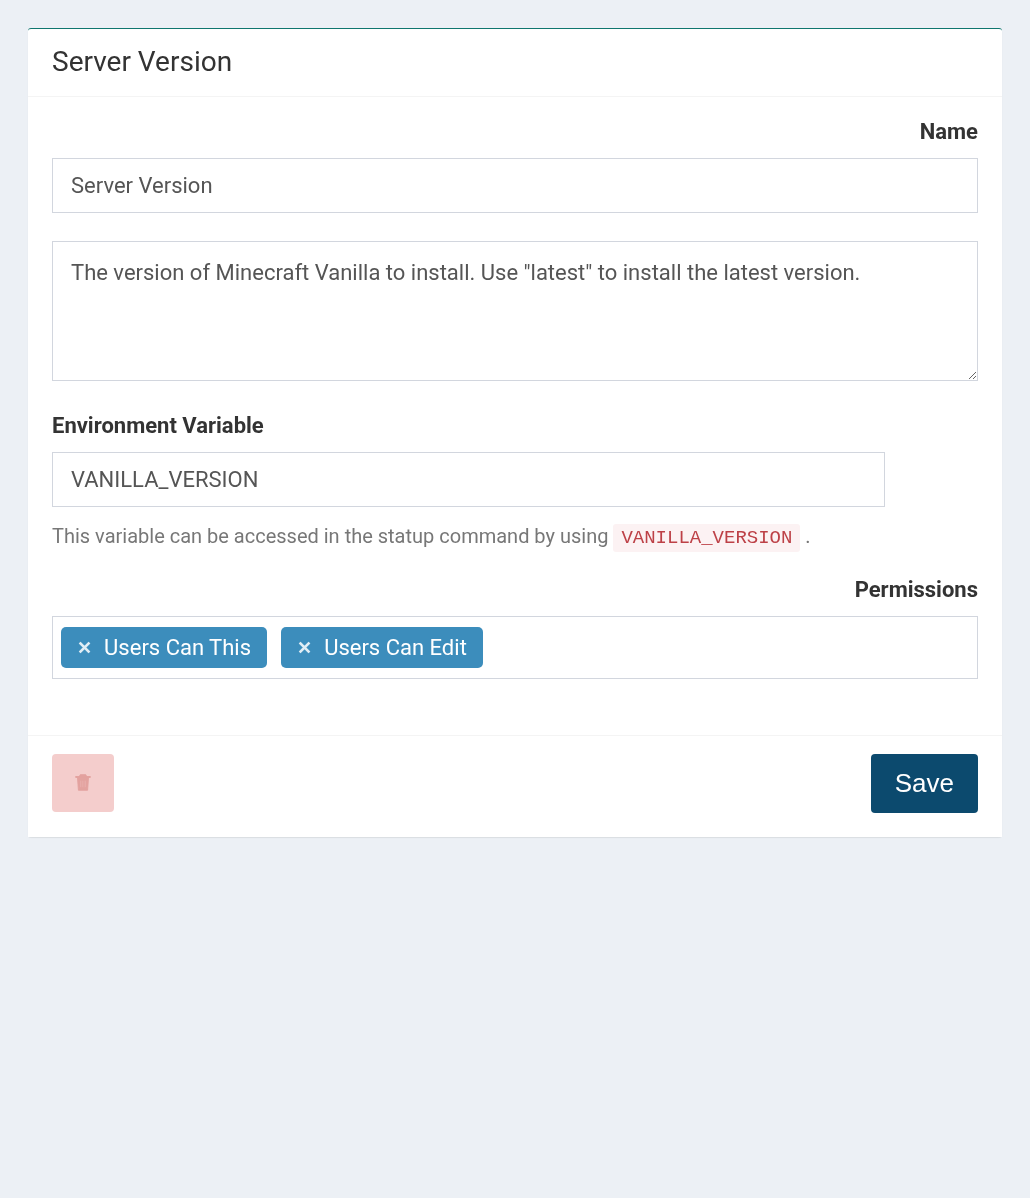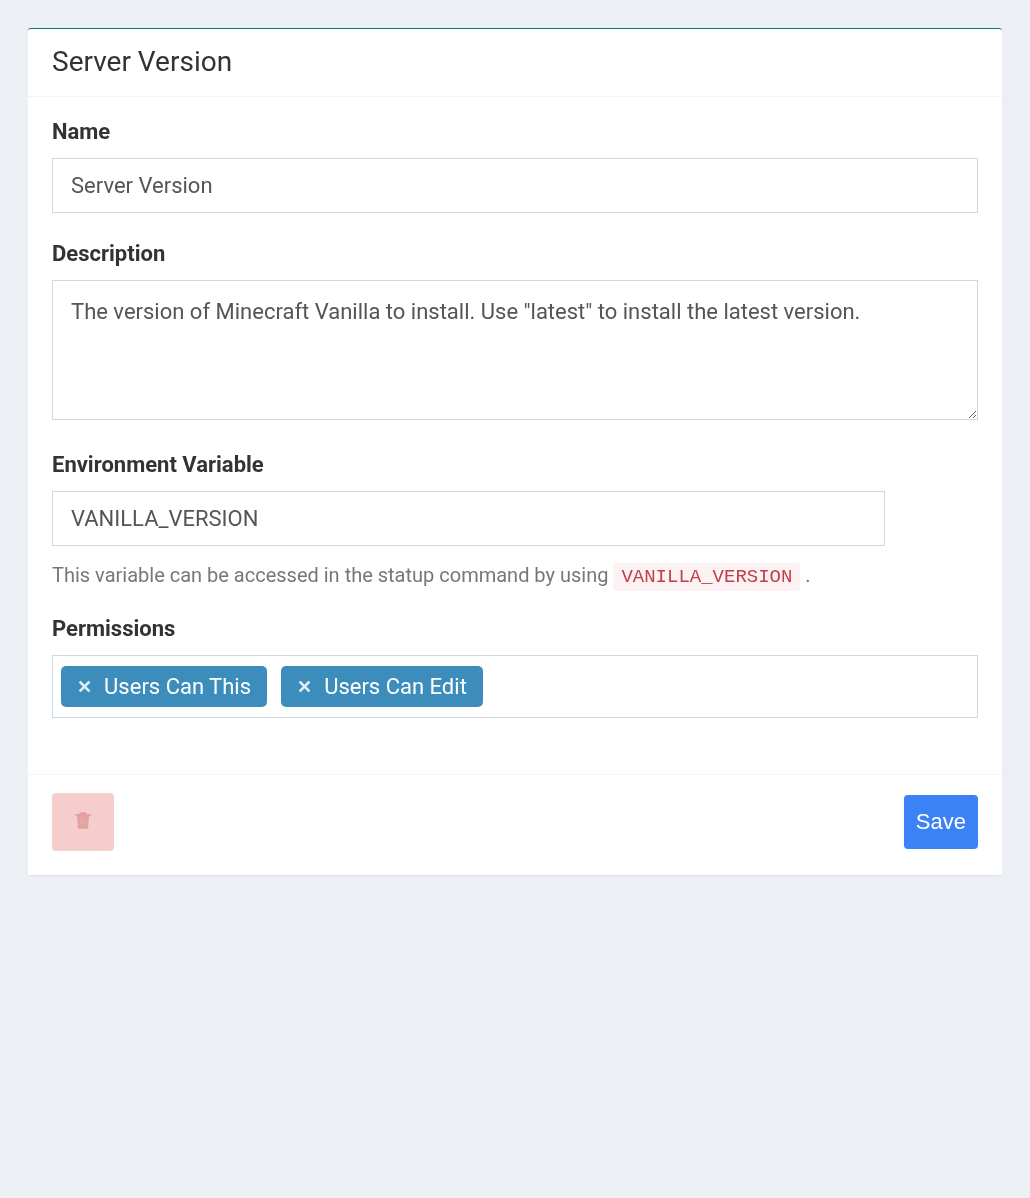--- a/index.html
+++ b/index.html
@@ -33,20 +33,21 @@
     }
     .form-group {
       margin-bottom: 28px;
     }
     .form-group label {
       display: block;
       font-weight: 700;
       font-size: 22px;
       color: #333;
       margin-bottom: 14px;
+      text-align: right;
     }
     .form-control {
       width: 100%;
       padding: 14px 18px;
       font-size: 22px;
       border: 1px solid #d2d6de;
       background: #fff;
       color: #555;
       font-family: inherit;
       border-radius: 0;
@@ -123,26 +124,26 @@
       border: none;
       border-radius: 4px;
       width: 62px;
       height: 58px;
       display: flex;
       align-items: center;
       justify-content: center;
       cursor: pointer;
     }
     .btn-save {
-      background: #3b82f6;
+      background: #0c4a6e;
       color: #fff;
       border: none;
       border-radius: 4px;
-      padding: 14px 12px;
-      font-size: 22px;
+      padding: 14px 24px;
+      font-size: 26px;
       cursor: pointer;
     }
     .trash-icon svg {
       width: 22px;
       height: 24px;
       fill: #f4cdcc;
       stroke: #e3a29f;
     }
     .input-rules-group .help-text {
       margin-top: 8px;
@@ -159,21 +160,20 @@
   </div>
 
   <div class="panel-body">
 
     <div class="form-group">
       <label>Name</label>
       <input type="text" class="form-control" value="Server Version" style="">
     </div>
 
     <div class="form-group">
-      <label>Description</label>
       <textarea class="form-control" style="">The version of Minecraft Vanilla to install. Use "latest" to install the latest version.</textarea>
     </div>
 
     <div class="row-two">
       <div class="col">
         <label>Environment Variable</label>
         <input type="text" class="form-control" value="VANILLA_VERSION" style="">
       </div>
     </div>
 

